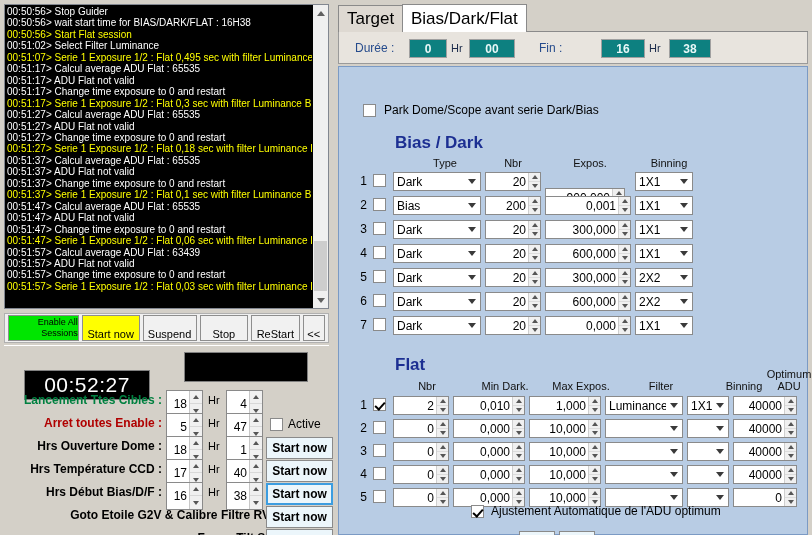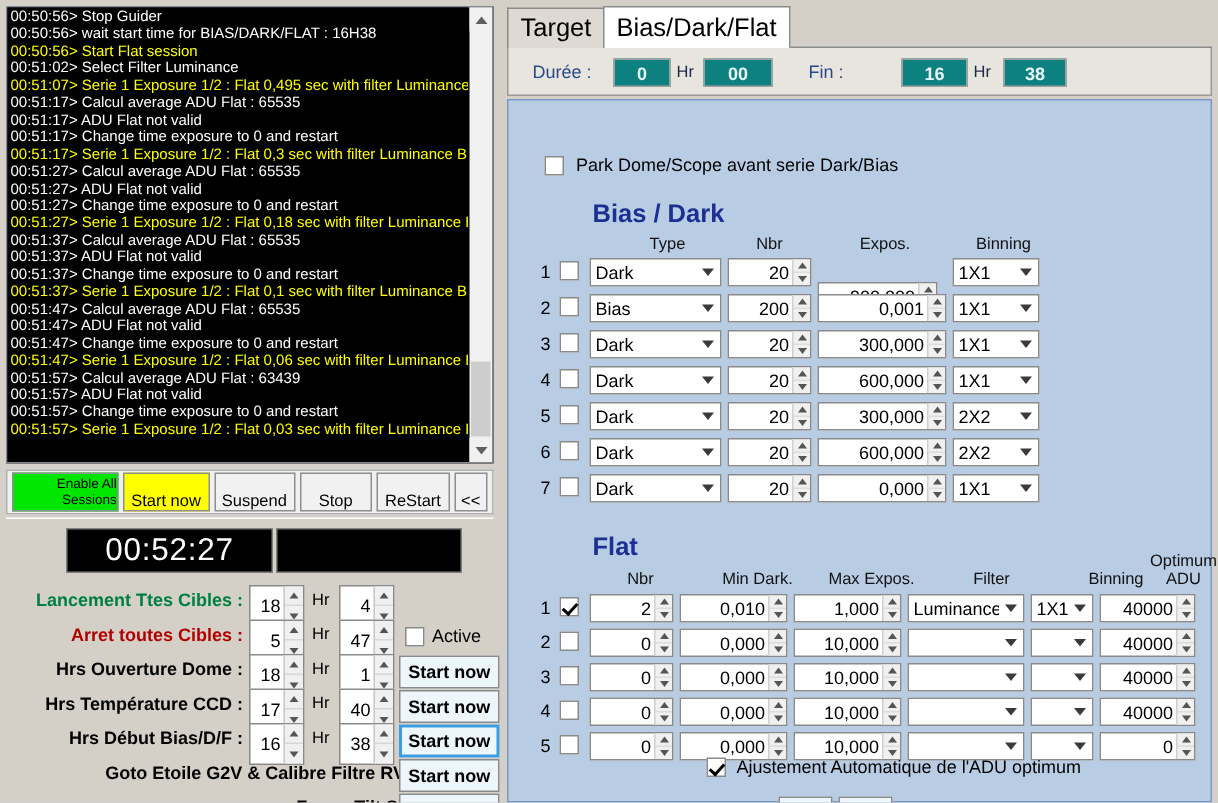--- a/index.html
+++ b/index.html
@@ -73,21 +73,21 @@
   
   #timer-zone {
     position: absolute; left: 4px; top: 345px; width: 325px; height: 190px;
     background: #d4d0c8; border-top: 1px solid #ffffff;
   }
   .clock {
     position: absolute; top: 6px; height: 30px; background: #000;
     border: 1px solid #808080;
     display: flex; align-items: center; justify-content: center;
   }
-  #clock-main { left: 40px; width: 138px; }
+  #clock-main { left: 20px; width: 126px; margin-top: 18px; }
   #clock-main span { color: #fff; font-size: 21px; letter-spacing: 0.5px; }
   #clock-secondary { left: 180px; width: 124px; }
 
   .trow { position: absolute; left: 0; width: 325px; height: 23px; }
   .tlabel {
     position: absolute; right: 0; top: 3px; font-size: 12px; font-weight: bold;
     white-space: nowrap; color: #000;
   }
   .spin {
     position: absolute; height: 28px; border: 1px solid #8a8a8a; background: #fff;
@@ -286,21 +286,21 @@
                 <div>
                   <span class="ar-up"></span>
                 </div>
                 <div>
                   <span class="ar-dn"></span>
                 </div>
               </span>
             </span>
           </div>
           <div class="trow" style="top: 67px;">
-            <span class="tlabel" style="right:167px;color:#b00000">Arret toutes Cibles :</span>
+            <span class="tlabel" style="right:167px;color:#b00000">Arret toutes Enable :</span>
             <span class="spin" style="left:162px;width:37px">
               <span class="val">5</span>
               <span class="arrows">
                 <div>
                   <span class="ar-up"></span>
                 </div>
                 <div>
                   <span class="ar-dn"></span>
                 </div>
               </span>

